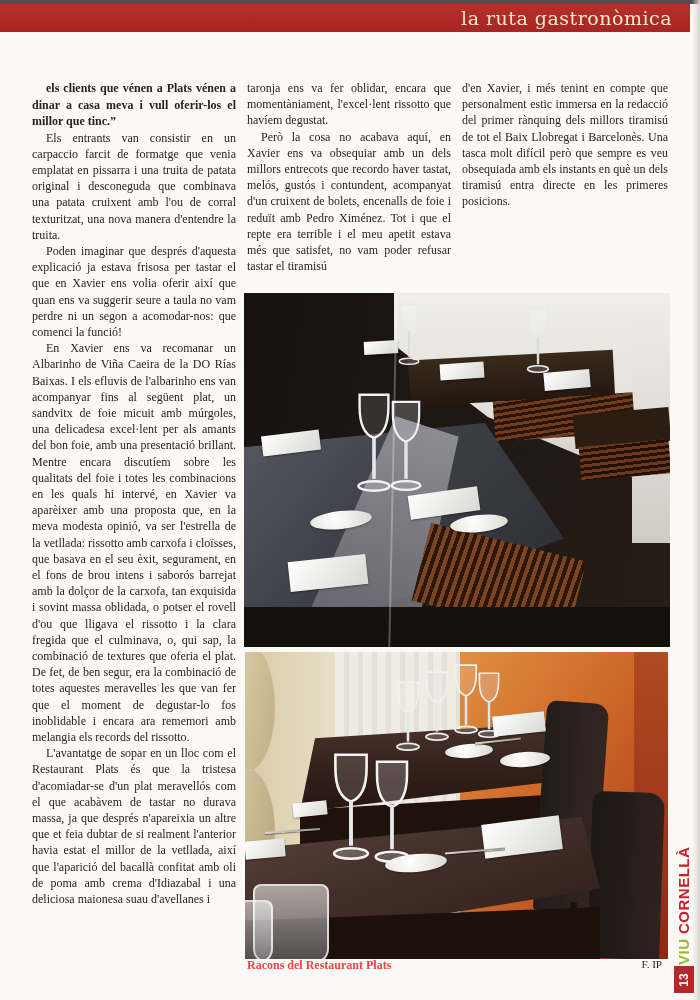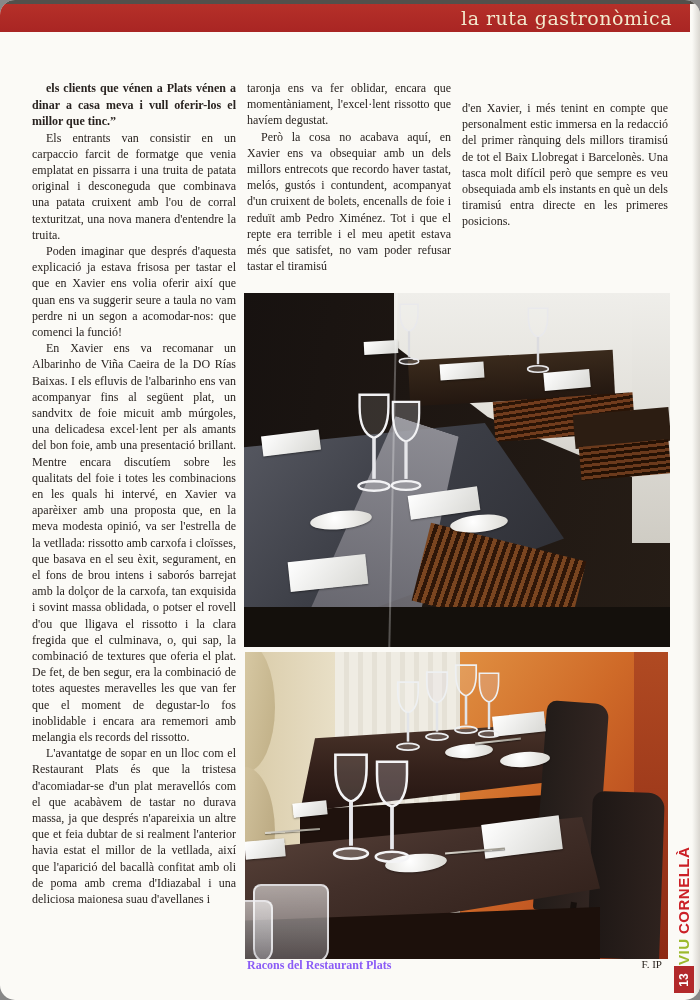--- a/index.html
+++ b/index.html
@@ -1,39 +1,39 @@
 <!DOCTYPE html>
 <html lang="ca"><head>
 <meta charset="utf-8">
 <style>
   html,body{margin:0;padding:0;background:#888;}
   .page{
     position:relative;width:700px;height:1000px;margin:0 auto;
     background:#fbfaf6;overflow:hidden;
-    font-family:"Liberation Serif",serif;color:#292320;border-radius:15px;
+    font-family:"Liberation Serif",serif;color:#292320;
   }
   
   .top-rule{position:absolute;left:0;top:0;width:700px;height:4px;background:#53504b;}
   .header-bar{
     position:absolute;left:0;top:4px;width:690px;height:28px;
     background:linear-gradient(180deg,#b53029,#a92523);
     display:flex;align-items:center;justify-content:flex-end;
   }
   .header-title{
     font-family:"DejaVu Serif",serif;font-size:19px;color:#f2e9cd;
     padding-right:18px;letter-spacing:.5px;line-height:28px;
   }
   .right-edge{position:absolute;right:0;top:0;width:8px;height:1000px;background:linear-gradient(90deg,rgba(0,0,0,0),#d9d6d0);}
   
   .col{position:absolute;top:80px;font-size:12px;line-height:16.2px;text-align:justify;}
   .col p{margin:0;text-indent:14px;}
   .col p.noindent{text-indent:0;}
   .col1{left:32px;width:204px;}
   .col2{left:247px;width:204px;}
-  .col3{left:462px;width:206px;margin-top:20px;}
+  .col3{left:462px;width:206px;}
   .intro{font-weight:bold;font-size:12px;line-height:16.5px;text-indent:0;margin:0 0 16px 0;}
   .section-heading{
     color:#c3161d;font-weight:bold;font-size:12px;letter-spacing:.4px;
     margin:0 0 5px 0;text-indent:0;
   }
   
   .photo{position:absolute;overflow:hidden;}
   .photo1{left:244px;top:293px;width:426px;height:354px;background:linear-gradient(100deg,#171210 0%,#1d1612 38%,#261d16 100%);}
   .photo2{left:245px;top:652px;width:423px;height:307px;background:#efe9dd;}
   .abs{position:absolute;}
@@ -83,21 +83,21 @@
     clip-path:polygon(0 25%,95% 0,100% 55%,0 100%);}
   .p2-nearfront{left:-5px;top:255px;width:360px;height:55px;background:#1c100b;
     clip-path:polygon(0 25%,100% 0,100% 100%,0 100%);}
   .p2-chair1{left:295px;top:50px;width:62px;height:210px;background:linear-gradient(90deg,#221c19,#332622);border-radius:10px 14px 4px 4px;transform:rotate(4deg);}
   .p2-chair2{left:345px;top:140px;width:72px;height:167px;background:linear-gradient(90deg,#1d1715,#2e221e);border-radius:12px 16px 0 0;transform:rotate(2deg);}
   .p2-chairleg{left:322px;top:250px;width:6px;height:57px;background:#16100d;transform:rotate(8deg);}
   .tumbler{background:linear-gradient(180deg,rgba(255,255,255,.55),rgba(190,190,200,.35));
     border:2px solid rgba(245,245,248,.8);border-radius:8px 8px 14px 14px;}
   .cutlery{background:linear-gradient(90deg,#d8d5cc,#9a968c);height:2px;box-shadow:0 1px 1px rgba(0,0,0,.4);}
   
-  .caption{position:absolute;left:247px;top:958px;font-weight:bold;font-size:12px;color:#8b5cf6;}
+  .caption{position:absolute;left:247px;top:958px;font-weight:bold;font-size:12px;color:#ef4444;}
   .credit{position:absolute;left:590px;top:958px;width:72px;text-align:right;font-weight:normal;font-size:11px;color:#2b2520;}
   
   .spine{
     position:absolute;left:673px;top:851px;width:21px;height:114px;
     writing-mode:vertical-rl;transform:rotate(180deg);
     font-family:"Liberation Sans",sans-serif;font-weight:bold;font-size:15px;letter-spacing:.5px;
     display:flex;align-items:center;
   }
   .spine .viu{color:#9cb92d;}
   .spine .cornella{color:#cb2026;}

